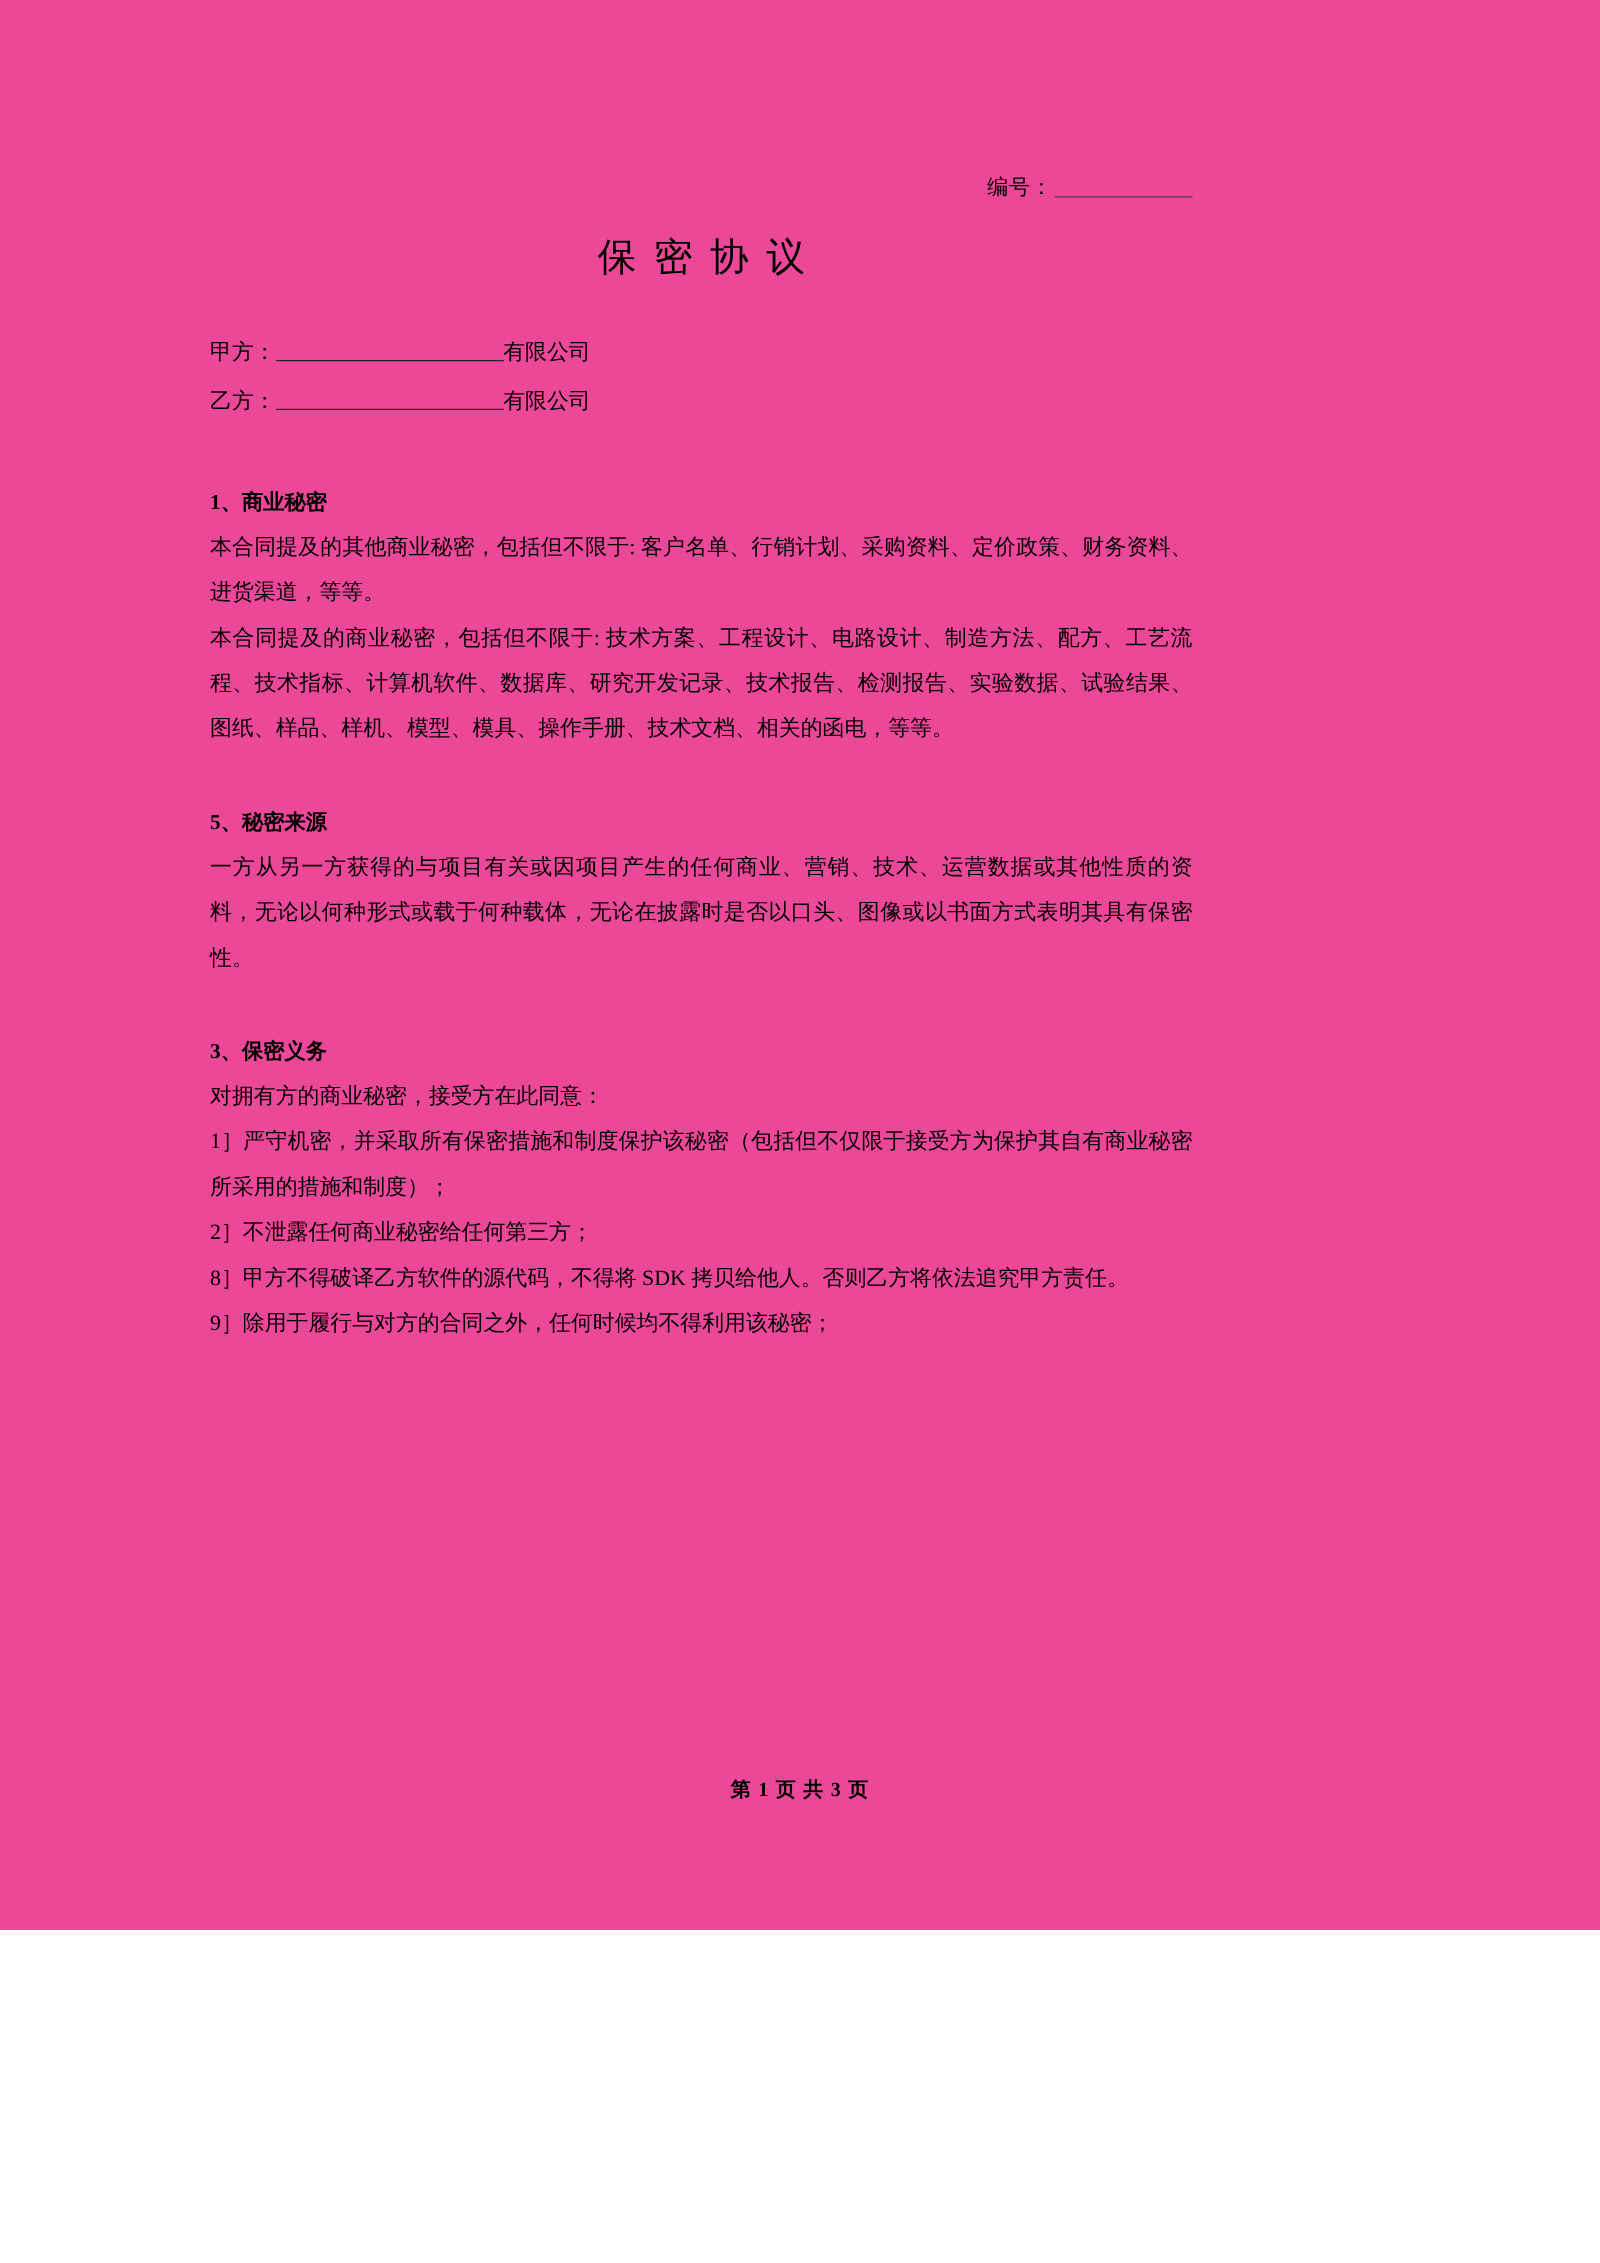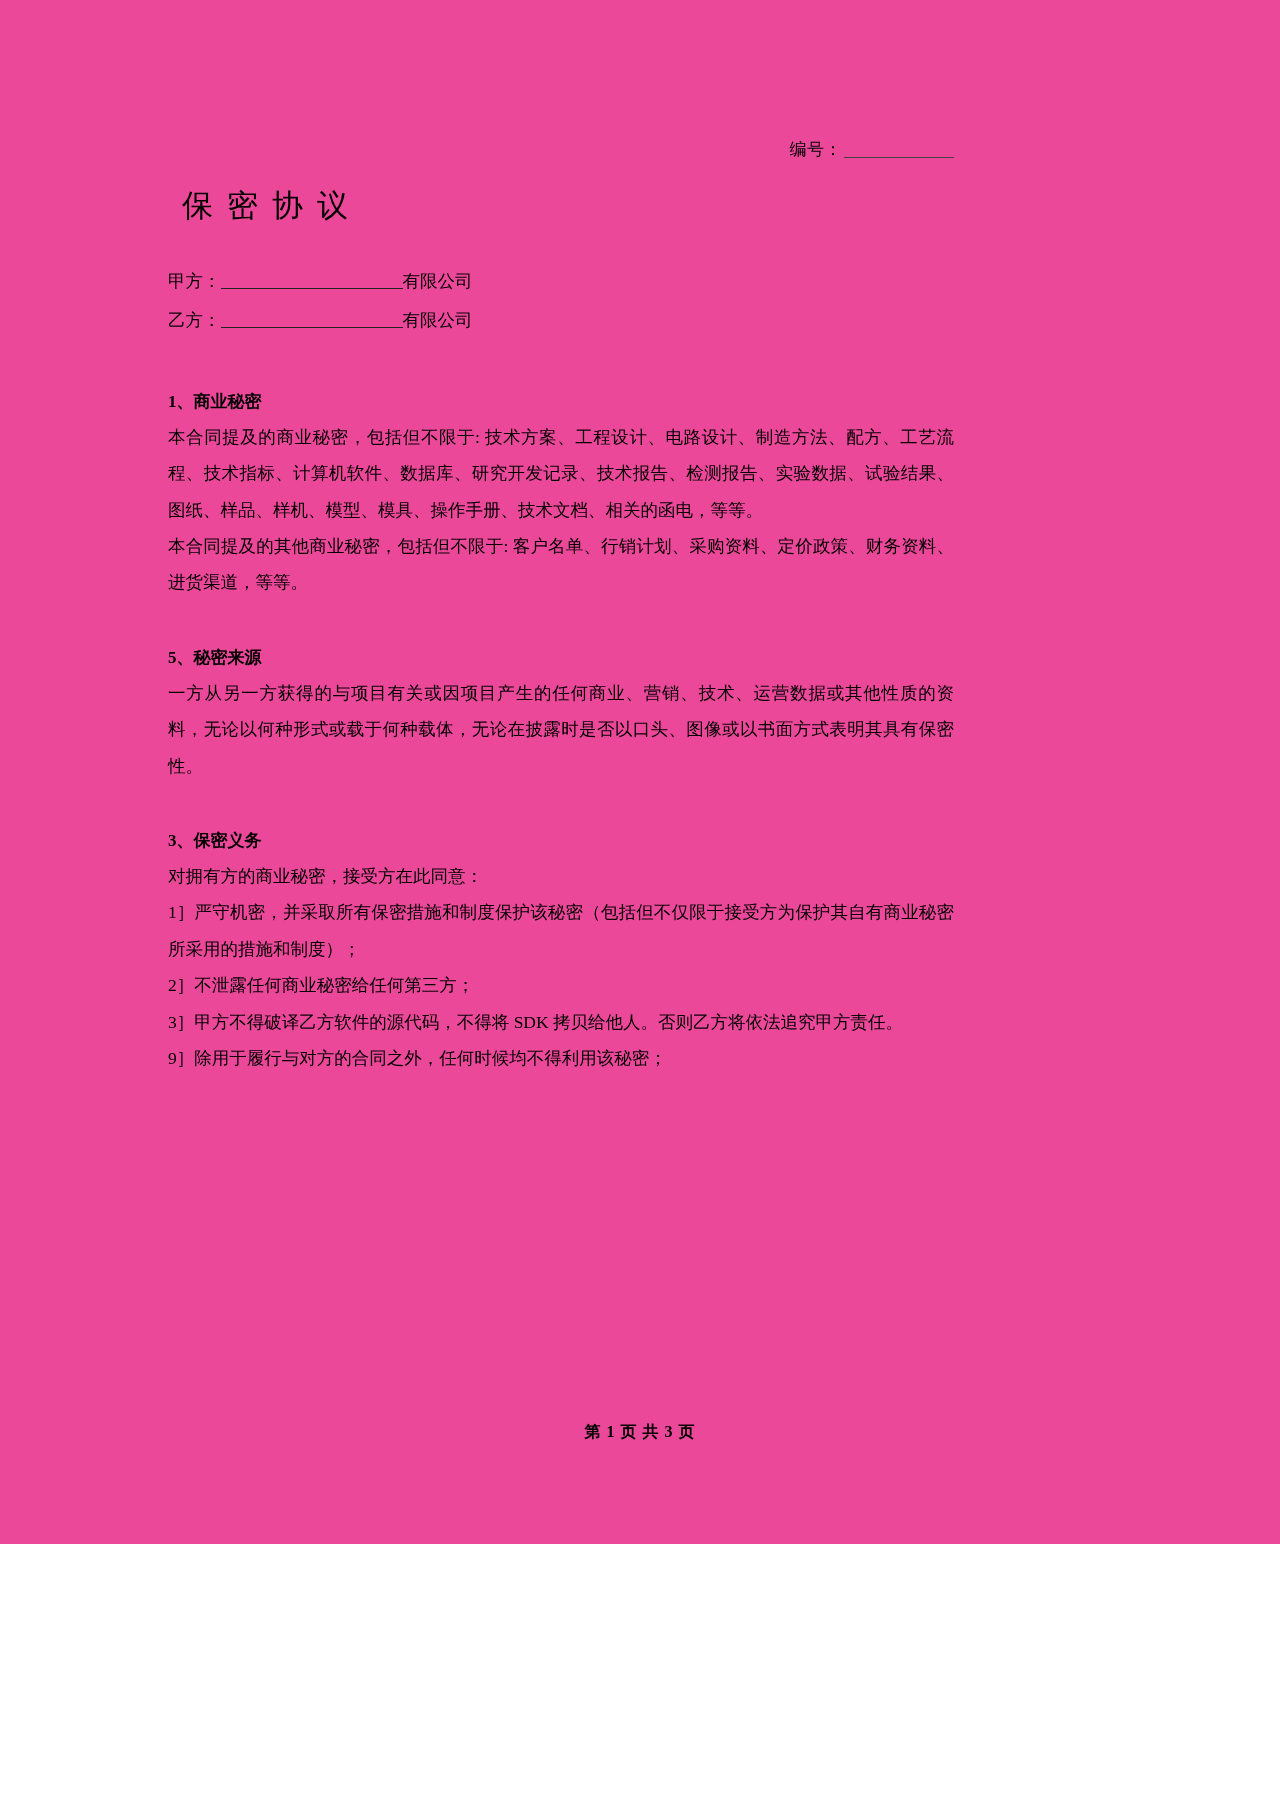--- a/index.html
+++ b/index.html
@@ -39,20 +39,21 @@
     display: inline-block;
     width: 110px;
     border-bottom: 1px solid #444;
     vertical-align: -3px;
     margin-left: 2px;
   }
 
   
   .doc-title {
     margin-top: 24px;
+    text-align: center;
     font-size: 31px;
     font-weight: normal;
     letter-spacing: 14px;
     text-indent: 14px;
     line-height: 1.3;
     font-family: "Liberation Serif", "DejaVu Serif", serif;
   }
 
   
   .para {
@@ -137,34 +138,34 @@
     </p>
 
     <p class="party-line">
       <span>乙方：</span><span class="fill"></span><span>有限公司</span>
     </p>
 
 
     <div class="section-gap-lg"></div>
 
     <p class="heading">1、商业秘密</p>
+    <p class="para">本合同提及的其他商业秘密，包括但不限于: 客户名单、行销计划、采购资料、定价政策、财务资料、进货渠道，等等。</p>
     <p class="para">本合同提及的商业秘密，包括但不限于: 技术方案、工程设计、电路设计、制造方法、配方、工艺流程、技术指标、计算机软件、数据库、研究开发记录、技术报告、检测报告、实验数据、试验结果、图纸、样品、样机、模型、模具、操作手册、技术文档、相关的函电，等等。</p>
-    <p class="para">本合同提及的其他商业秘密，包括但不限于: 客户名单、行销计划、采购资料、定价政策、财务资料、进货渠道，等等。</p>
 
     <div class="section-gap-md"></div>
 
     <p class="heading">5、秘密来源</p>
     <p class="para">一方从另一方获得的与项目有关或因项目产生的任何商业、营销、技术、运营数据或其他性质的资料，无论以何种形式或载于何种载体，无论在披露时是否以口头、图像或以书面方式表明其具有保密性。</p>
 
     <div class="section-gap-md"></div>
 
     <p class="heading">3、保密义务</p>
     <p class="para">对拥有方的商业秘密，接受方在此同意：</p>
     <p class="list-item">1］严守机密，并采取所有保密措施和制度保护该秘密（包括但不仅限于接受方为保护其自有商业秘密所采用的措施和制度）；</p>
     <p class="list-item">2］不泄露任何商业秘密给任何第三方；</p>
-    <p class="list-item">3］甲方不得破译乙方软件的源代码，不得将 SDK 拷贝给他人。否则乙方将依法追究甲方责任。</p>
+    <p class="list-item">8］甲方不得破译乙方软件的源代码，不得将 SDK 拷贝给他人。否则乙方将依法追究甲方责任。</p>
     <p class="list-item">9］除用于履行与对方的合同之外，任何时候均不得利用该秘密；</p>
 
   </div>
 
   <div class="footer">第 1 页  共 3 页</div>
 
 </div>
 
 </body></html>

